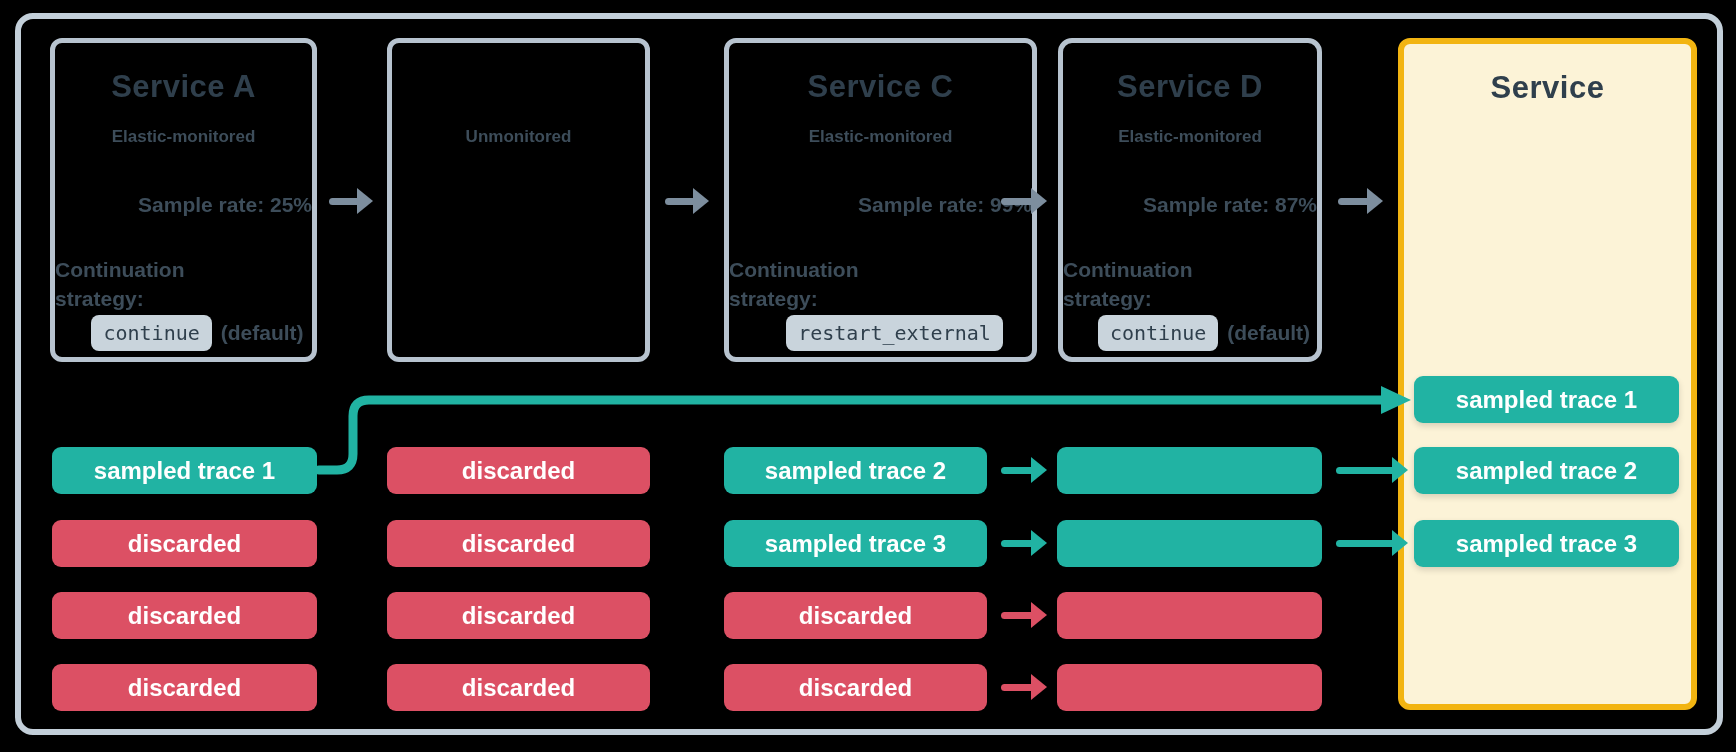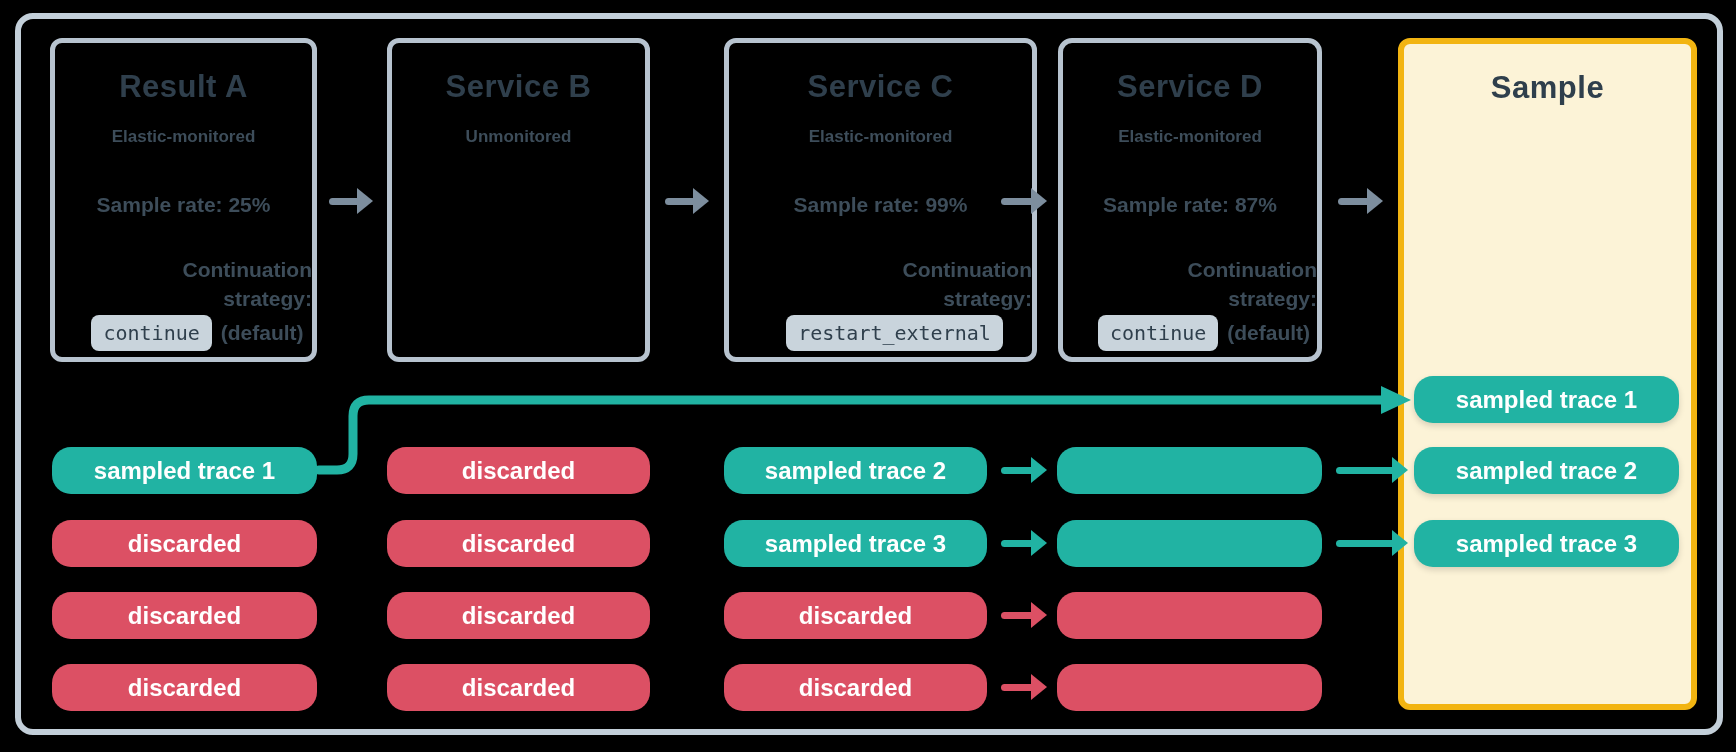--- a/index.html
+++ b/index.html
@@ -18,31 +18,31 @@
   .box-b{left:387px;width:263px;}
   .box-c{left:724px;width:313px;}
   .box-d{left:1058px;width:264px;border-radius:14px;}
   .result-box{position:absolute;left:1398px;top:38px;width:299px;height:672px;box-sizing:border-box;
               background:var(--result-bg);border:6px solid var(--result-border);border-radius:12px;
               box-shadow:0 4px 10px rgba(0,0,0,0.45);}
   .box-title{position:absolute;top:26px;left:0;right:0;text-align:center;
              font-size:31px;font-weight:bold;color:var(--slate);letter-spacing:.5px;}
   .box-subtitle{position:absolute;top:84px;left:0;right:0;text-align:center;
                 font-size:17px;font-weight:bold;color:var(--body-slate);}
-  .box-sample{position:absolute;top:150px;left:0;right:0;text-align:center;
+  .box-sample{position:absolute;top:150px;left:0;right:0;text-align:right;
               font-size:21px;font-weight:bold;color:var(--body-slate);}
-  .box-strategy{position:absolute;top:212px;left:0;right:0;text-align:right;
+  .box-strategy{position:absolute;top:212px;left:0;right:0;text-align:left;
                 font-size:21px;font-weight:bold;color:var(--body-slate);line-height:29px;}
   .box-strategy span{display:inline-block;max-width:180px;}
   .chiprow{position:absolute;top:272px;left:0;right:0;text-align:center;white-space:nowrap;padding-left:28px;}
   .chip{display:inline-block;background:var(--chip-bg);color:var(--chip-text);
         font-family:"DejaVu Sans Mono", monospace;font-size:20px;line-height:36px;
         padding:0 12px;border-radius:8px;vertical-align:middle;}
   .chip-suffix{font-size:21px;font-weight:bold;color:var(--body-slate);margin-left:9px;vertical-align:middle;}
-  .bar{position:absolute;height:47px;border-radius:19px;color:var(--bar-text);
+  .bar{position:absolute;height:47px;border-radius:9px;color:var(--bar-text);
        font-size:24px;font-weight:bold;text-align:center;line-height:47px;}
   .bar.sampled{background:var(--teal);}
   .bar.discarded{background:var(--red);}
   .bar.in-result{box-shadow:0 3px 6px rgba(0,0,0,0.15);}
   .col-a{left:52px;width:265px;}
   .col-b{left:387px;width:263px;}
   .col-c{left:724px;width:263px;}
   .col-d{left:1057px;width:265px;}
   .col-r{left:1414px;width:265px;z-index:3;}
   .row-1{top:376px;} .row-2{top:447px;} .row-3{top:520px;} .row-4{top:592px;} .row-5{top:664px;}
@@ -58,31 +58,30 @@
   .connector-path{fill:none;stroke:var(--teal);stroke-width:9;stroke-linecap:round;stroke-linejoin:round;}
   .connector-head{fill:var(--teal);}
 </style>
 </head>
 <body>
 
 <div class="canvas">
   <div class="frame"></div>
 
   <div class="service-box box-a">
-    <div class="box-title">Result A</div>
+    <div class="box-title">Service A</div>
     <div class="box-subtitle">Elastic-monitored</div>
     <div class="box-sample">Sample rate: 25%</div>
     <div class="box-strategy"><span>Continuation strategy:</span></div>
     <div class="chiprow">
       <span class="chip">continue</span><span class="chip-suffix">(default)</span>
     </div>
   </div>
 
   <div class="service-box box-b">
-    <div class="box-title">Service B</div>
     <div class="box-subtitle">Unmonitored</div>
   </div>
 
   <div class="service-box box-c">
     <div class="box-title">Service C</div>
     <div class="box-subtitle">Elastic-monitored</div>
     <div class="box-sample">Sample rate: 99%</div>
     <div class="box-strategy"><span>Continuation strategy:</span></div>
     <div class="chiprow">
       <span class="chip">restart_external</span>
@@ -93,21 +92,21 @@
     <div class="box-title">Service D</div>
     <div class="box-subtitle">Elastic-monitored</div>
     <div class="box-sample">Sample rate: 87%</div>
     <div class="box-strategy"><span>Continuation strategy:</span></div>
     <div class="chiprow">
       <span class="chip">continue</span><span class="chip-suffix">(default)</span>
     </div>
   </div>
 
   <div class="result-box">
-    <div class="box-title">Sample</div>
+    <div class="box-title">Service</div>
   </div>
 
   <div class="arrow gray" style="left:329px;top:187px;width:44px;">
       <div class="shaft"></div>
       <div class="head"></div>
     </div>
   <div class="arrow gray" style="left:665px;top:187px;width:44px;">
       <div class="shaft"></div>
       <div class="head"></div>
     </div>

